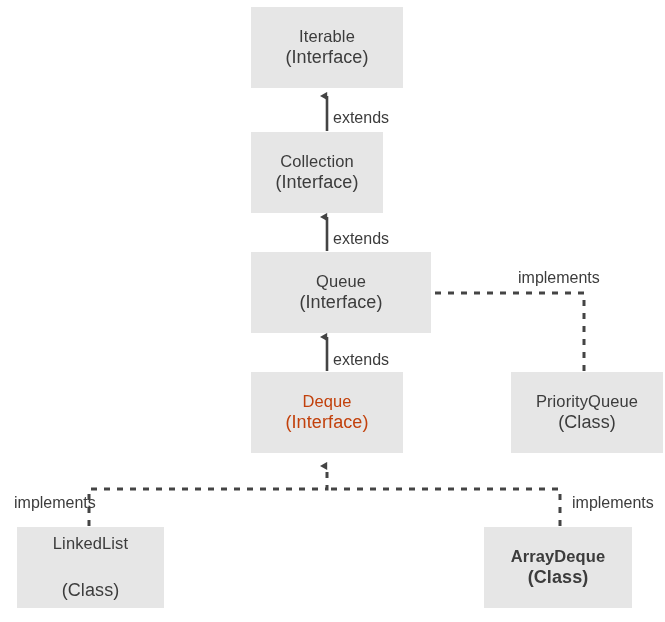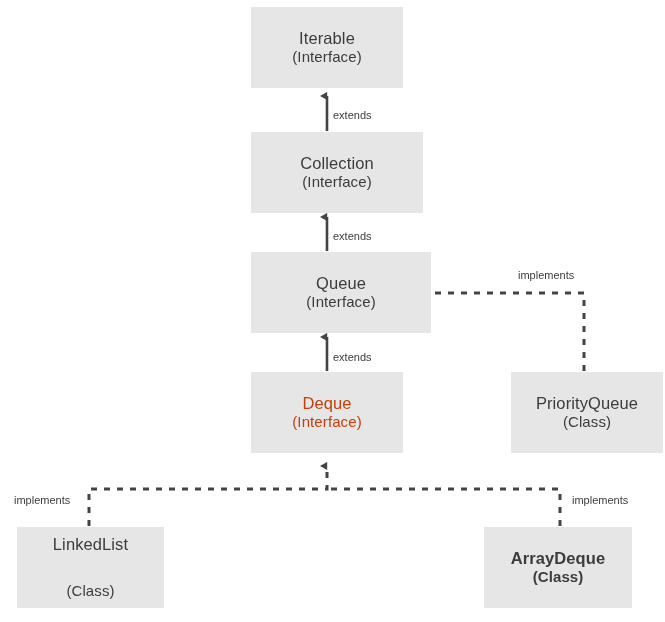--- a/index.html
+++ b/index.html
@@ -36,27 +36,27 @@
     justify-content: center;
     line-height: 1.18;
     color: #3c3c3c;
   }
   .node-name {
     font-size: 16.5px;
     letter-spacing: 0.1px;
     white-space: nowrap;
   }
   .node-kind {
-    font-size: 15px;
+    font-size: 18px;
     letter-spacing: 0.1px;
     white-space: nowrap;
   }
   .edge-label {
     position: absolute;
-    font-size: 11px;
+    font-size: 16px;
     color: #3c3c3c;
     white-space: nowrap;
     line-height: 1;
   }
 </style>
 </head>
 <body>
 
 <div id="diagram-root" style="background: rgb(255, 255, 255);">
 
@@ -81,21 +81,21 @@
     <path d="M89 526 L89 489 L327 489 L327 466" fill="none" stroke="#444444" stroke-width="3" stroke-dasharray="6 7" stroke-linecap="butt" marker-end="url(#arrowUp)"></path>
 
     <path d="M560 526 L560 489 L327 489" fill="none" stroke="#444444" stroke-width="3" stroke-dasharray="6 7" stroke-linecap="butt"></path>
   </svg>
 
   <div class="node" style="left: 251px; top: 7px; width: 152px; height: 81px; background: rgb(230, 230, 230); color: rgb(60, 60, 60);">
     <span class="node-name">Iterable</span>
     <span class="node-kind">(Interface)</span>
   </div>
 
-  <div class="node" style="left: 251px; top: 132px; width: 172px; height: 81px; background: rgb(230, 230, 230); color: rgb(60, 60, 60);">
+  <div class="node" style="left: 251px; top: 132px; width: 132px; height: 81px; background: rgb(230, 230, 230); color: rgb(60, 60, 60);">
     <span class="node-name">Collection</span>
     <span class="node-kind">(Interface)</span>
   </div>
 
   <div class="node" style="left: 251px; top: 252px; width: 180px; height: 81px; background: rgb(230, 230, 230); color: rgb(60, 60, 60);">
     <span class="node-name">Queue</span>
     <span class="node-kind">(Interface)</span>
   </div>
 
   <div class="node" style="left: 251px; top: 372px; width: 152px; height: 81px; background: rgb(230, 230, 230); color: #c2410c;">

